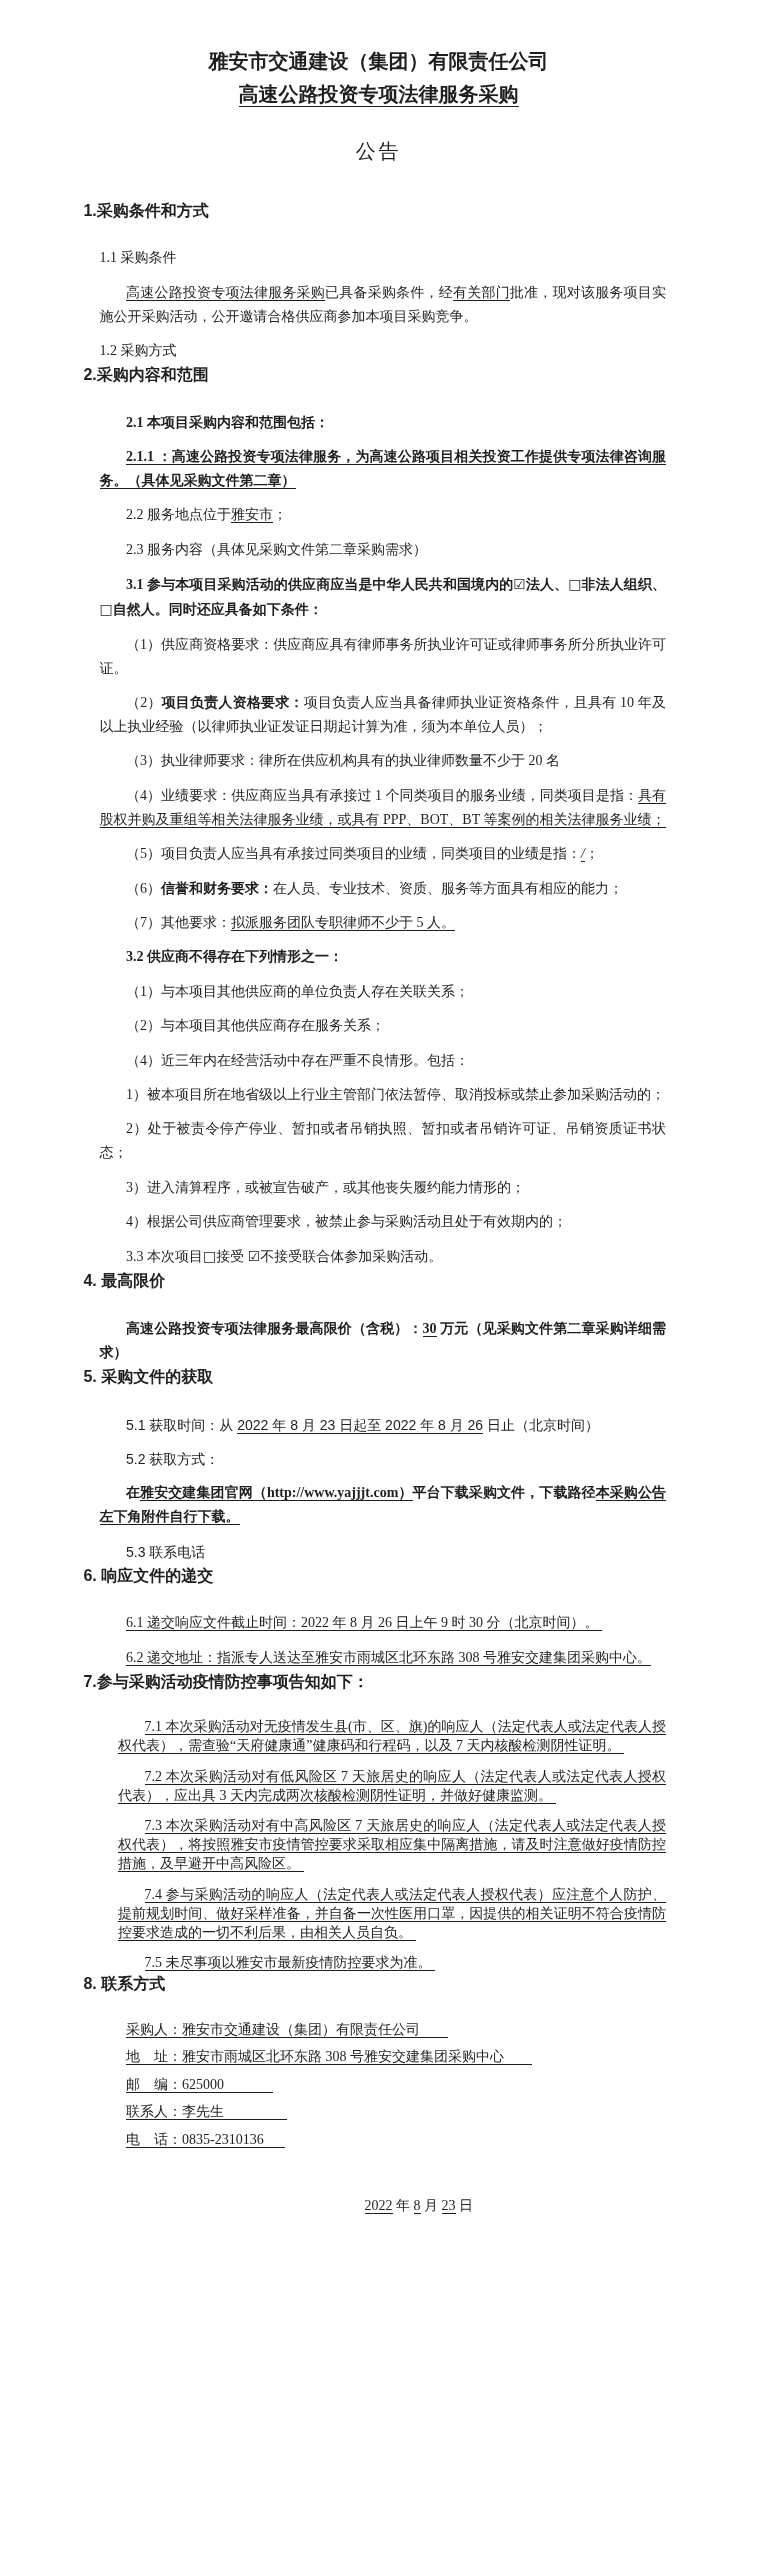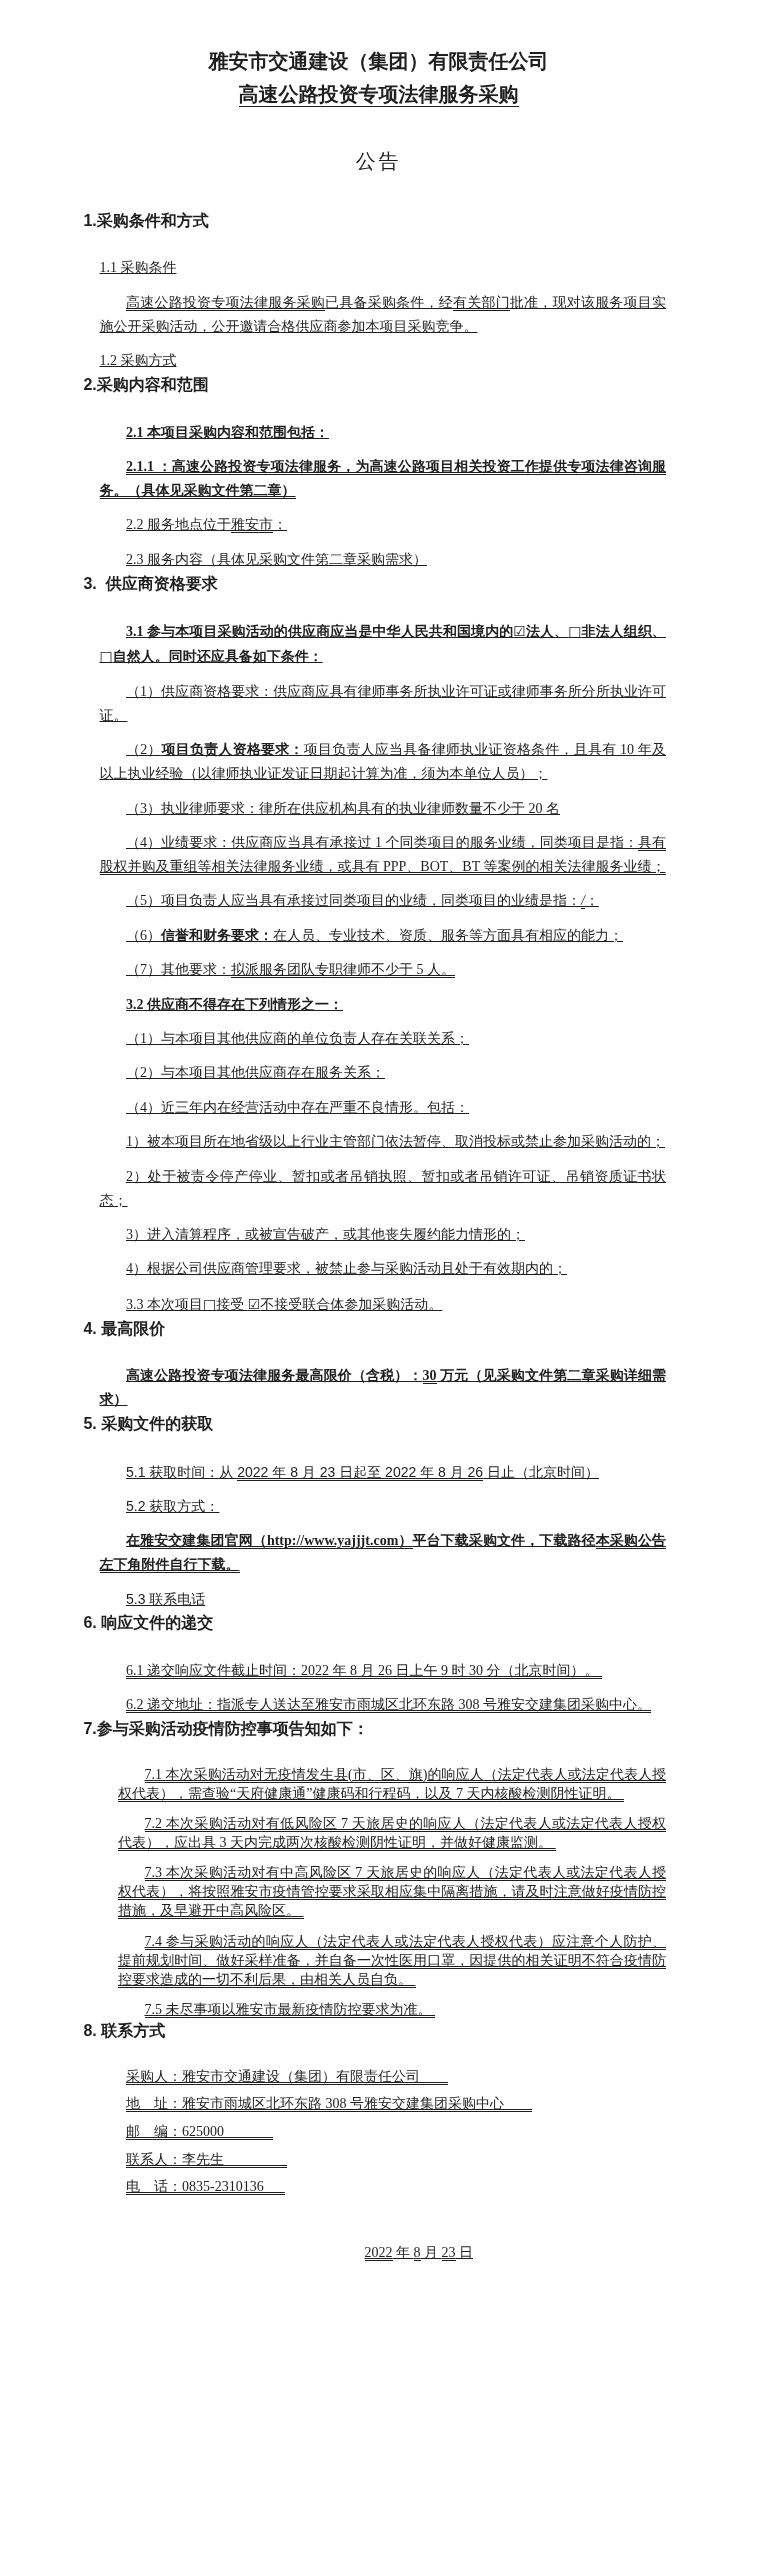--- a/index.html
+++ b/index.html
@@ -16,41 +16,40 @@
   .doc-title {
     text-align: center;
     font-family: "Liberation Sans", "DejaVu Sans", sans-serif;
     font-weight: 700;
     font-size: 20px;
     line-height: 28px;
   }
   .doc-title.t2 { margin-top: 4.7px; }
   .t2 .tu { border-bottom: 1.9px solid #1f1f1f; padding-bottom: 0.9px; }
   .doc-title.t3 {
-    margin-top: 39px;
+    margin-top: 29px;
     font-weight: 400;
     letter-spacing: 2.8px;
     margin-bottom: 34px;
   }
   .h1 {
     font-family: "Liberation Sans", "DejaVu Sans", sans-serif;
     font-weight: 700;
     font-size: 16px;
     line-height: 24.6px;
     margin: 0 0 23px -7.6px;
     white-space: pre-wrap;
   }
   .p {
     font-size: 14px;
     line-height: 24px;
     margin: 10.4px 0 0 8.5px;
     text-align: justify;
     text-indent: 26.5px;
     white-space: pre-wrap;
-    text-decoration: underline;
   }
   .pn { text-indent: 0; }
   .b { font-weight: 700; }
   .i { font-style: italic; }
   .sans { font-family: "Liberation Sans", "DejaVu Sans", sans-serif; }
   .tight { line-height: 19px; margin-top: 11.4px; margin-left: 27px; }
   .contact { line-height: 20px; margin-top: 7.6px; }
   .u { border-bottom: 0.9px solid #1f1f1f; white-space: pre-wrap; }
   .date { text-align: right; padding-right: 193px; margin-top: 44px; text-indent: 0; }
   .cb { font-family: "DejaVu Sans", sans-serif; }
@@ -65,21 +64,20 @@
   <div id="doc-body">
       <div class="h1"><span>1.采购条件和方式</span></div>
       <div class="p pn"><span>1.1 采购条件</span></div>
       <div class="p"><span class="u">高速公路投资专项法律服务采购</span><span>已具备采购条件，经</span><span class="u">有关部门</span><span>批准，现对该服务项目实施公开采购活动，公开邀请合格供应商参加本项目采购竞争。</span></div>
       <div class="p pn"><span>1.2 采购方式</span></div>
       <div class="h1"><span>2.采购内容和范围</span></div>
       <div class="p b"><span>2.1 本项目采购内容和范围包括：</span></div>
       <div class="p b"><span class="u">2.1.1 ：高速公路投资专项法律服务，为高速公路项目相关投资工作提供专项法律咨询服务。（具体见采购文件第二章）</span></div>
       <div class="p"><span>2.2 服务地点位于</span><span class="u">雅安市</span><span>；</span></div>
       <div class="p"><span>2.3 服务内容（具体见采购文件第二章采购需求）</span></div>
-      <div class="h1"><span>3.  供应商资格要求</span></div>
       <div class="p b"><span>3.1 参与本项目采购活动的供应商应当是中华人民共和国境内的</span><span class="cb">☑</span><span>法人、</span><span class="cb">□</span><span>非法人组织、</span><span class="cb">□</span><span>自然人。同时还应具备如下条件：</span></div>
       <div class="p"><span>（1）供应商资格要求：供应商应具有律师事务所执业许可证或律师事务所分所执业许可证。</span></div>
       <div class="p"><span>（2）</span><span class="b">项目负责人资格要求：</span><span>项目负责人应当具备律师执业证资格条件，且具有 10 年及以上执业经验（以律师执业证发证日期起计算为准，须为本单位人员）；</span></div>
       <div class="p"><span>（3）执业律师要求：律所在供应机构具有的执业律师数量不少于 20 名</span></div>
       <div class="p"><span>（4）业绩要求：供应商应当具有承接过 1 个同类项目的服务业绩，同类项目是指：</span><span class="u">具有股权并购及重组等相关法律服务业绩，或具有 PPP、BOT、BT 等案例的相关法律服务业绩；</span></div>
       <div class="p"><span>（5）项目负责人应当具有承接过同类项目的业绩，同类项目的业绩是指：</span><span class="u i">/</span><span>；</span></div>
       <div class="p"><span>（6）</span><span class="b">信誉和财务要求：</span><span>在人员、专业技术、资质、服务等方面具有相应的能力；</span></div>
       <div class="p"><span>（7）其他要求：</span><span class="u">拟派服务团队专职律师不少于 5 人。</span></div>
       <div class="p b"><span>3.2 供应商不得存在下列情形之一：</span></div>
       <div class="p"><span>（1）与本项目其他供应商的单位负责人存在关联关系；</span></div>

